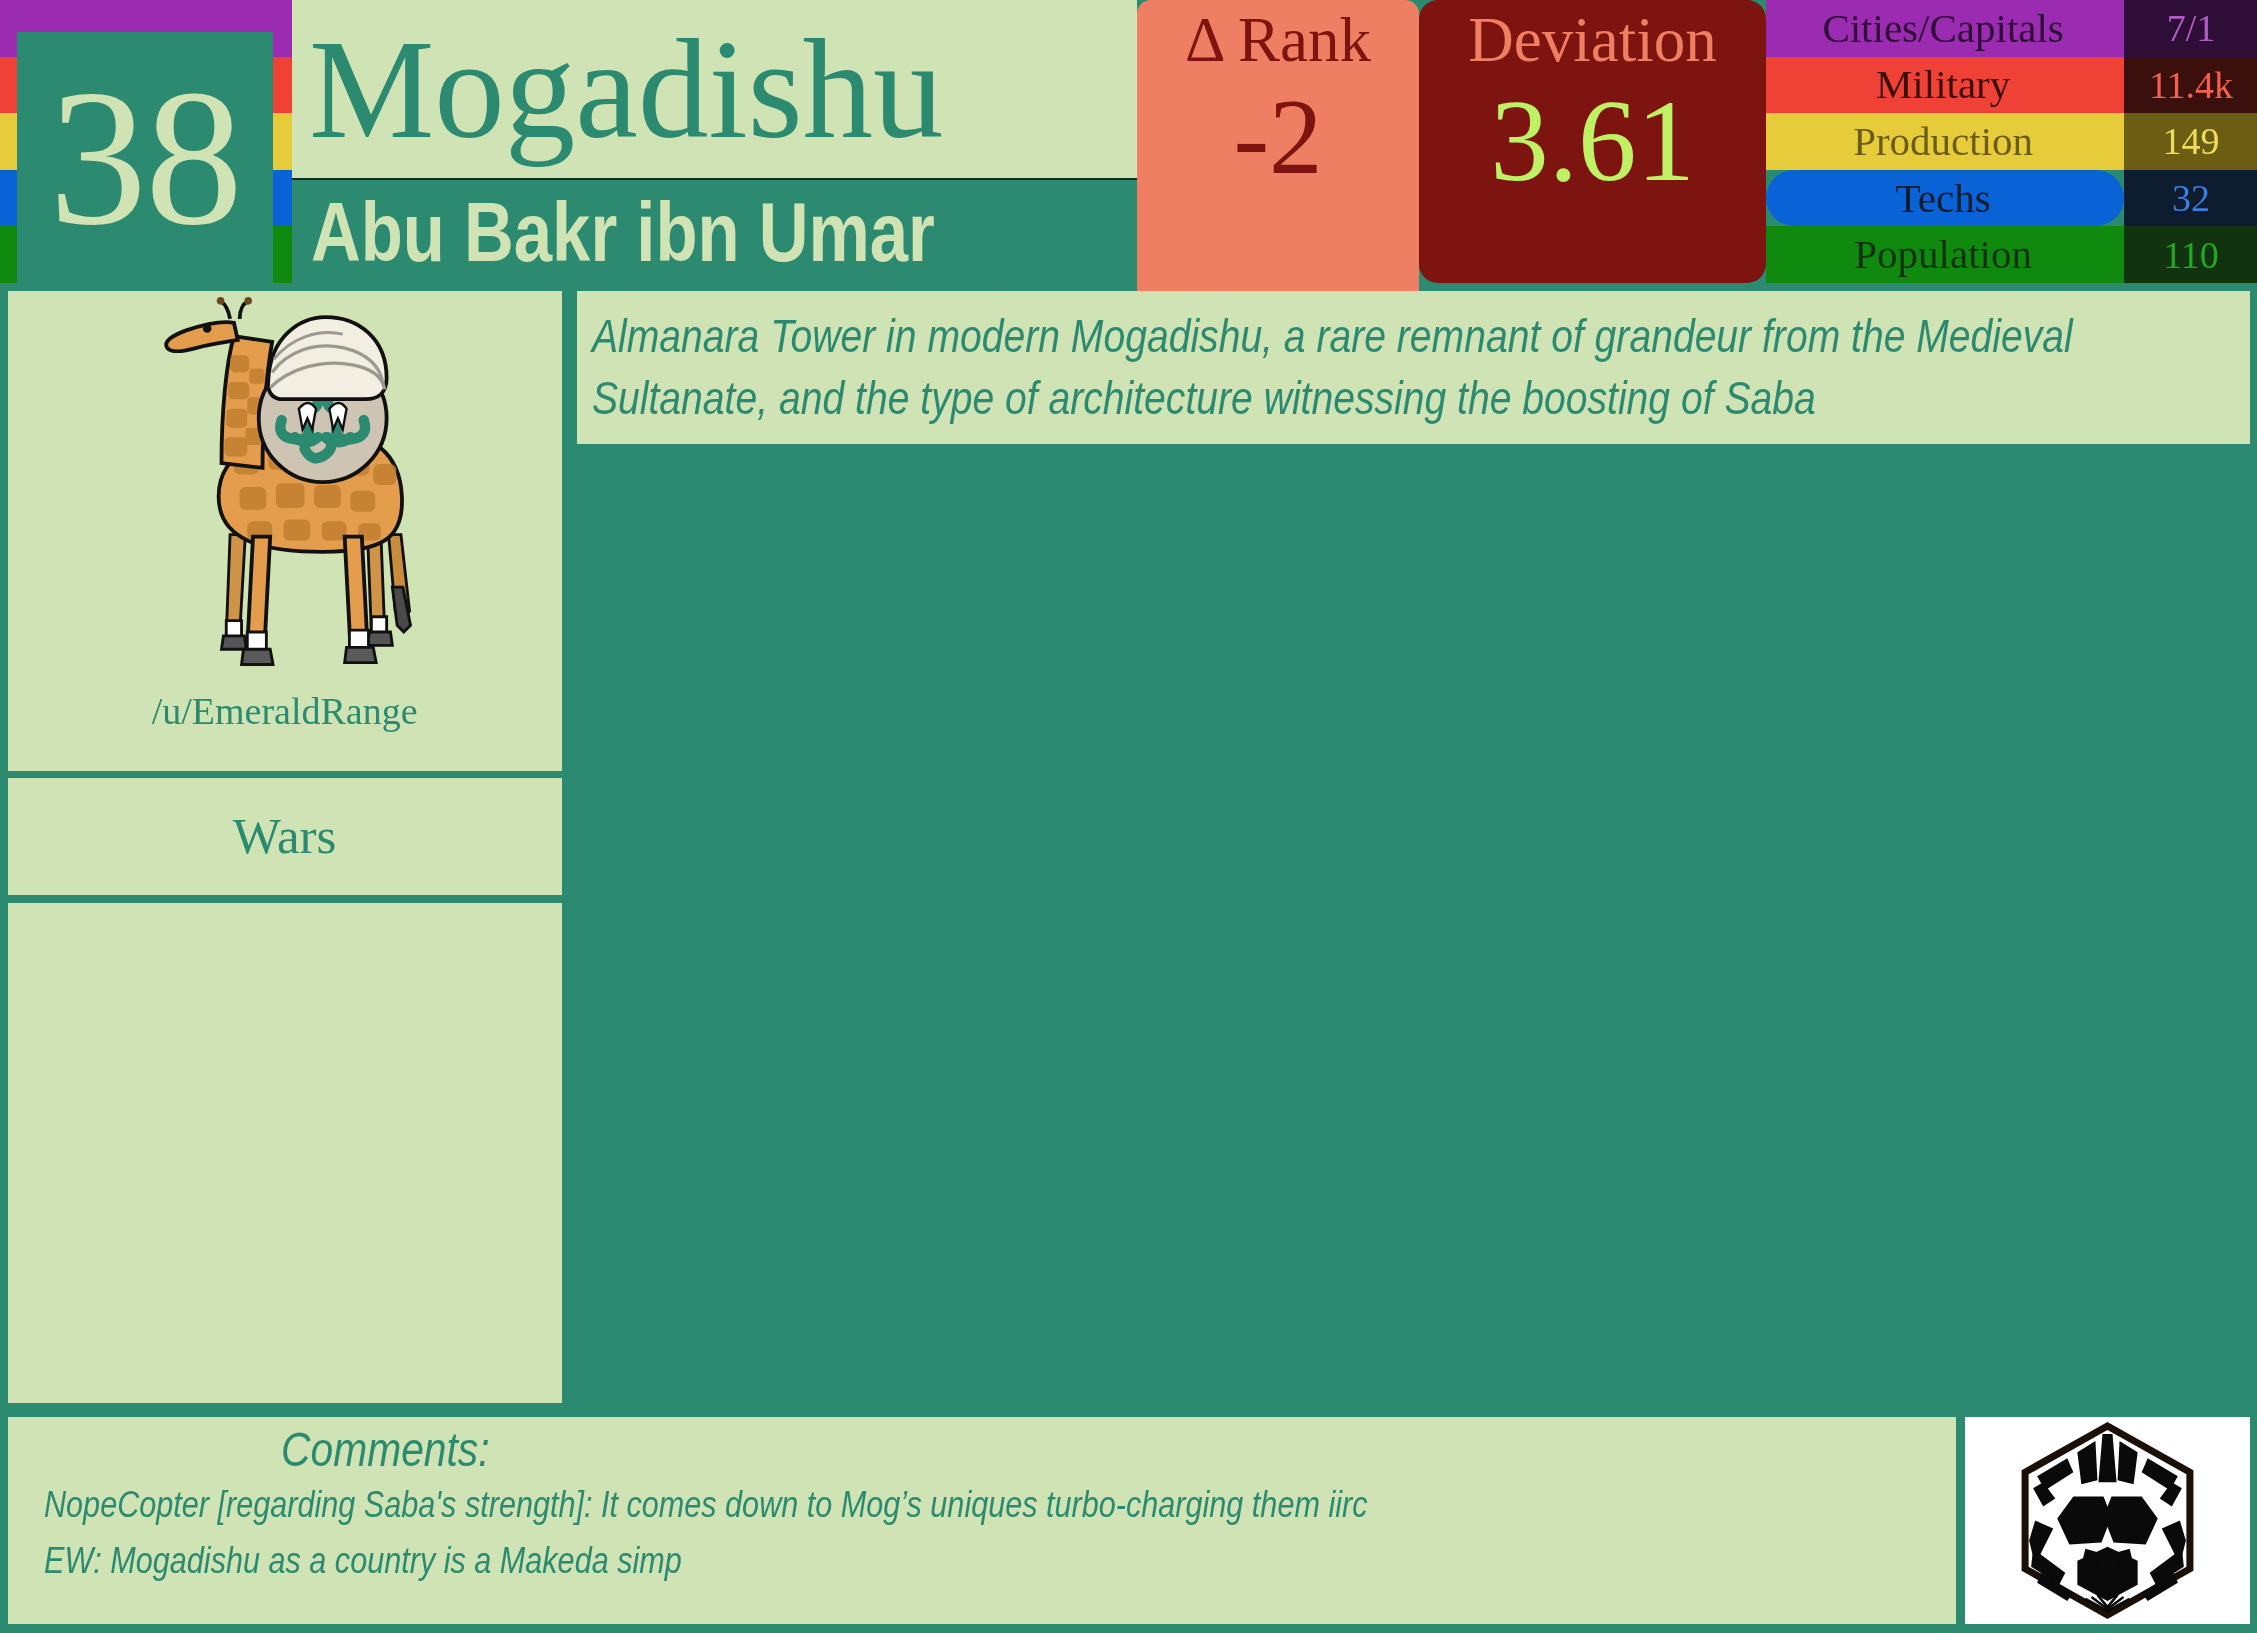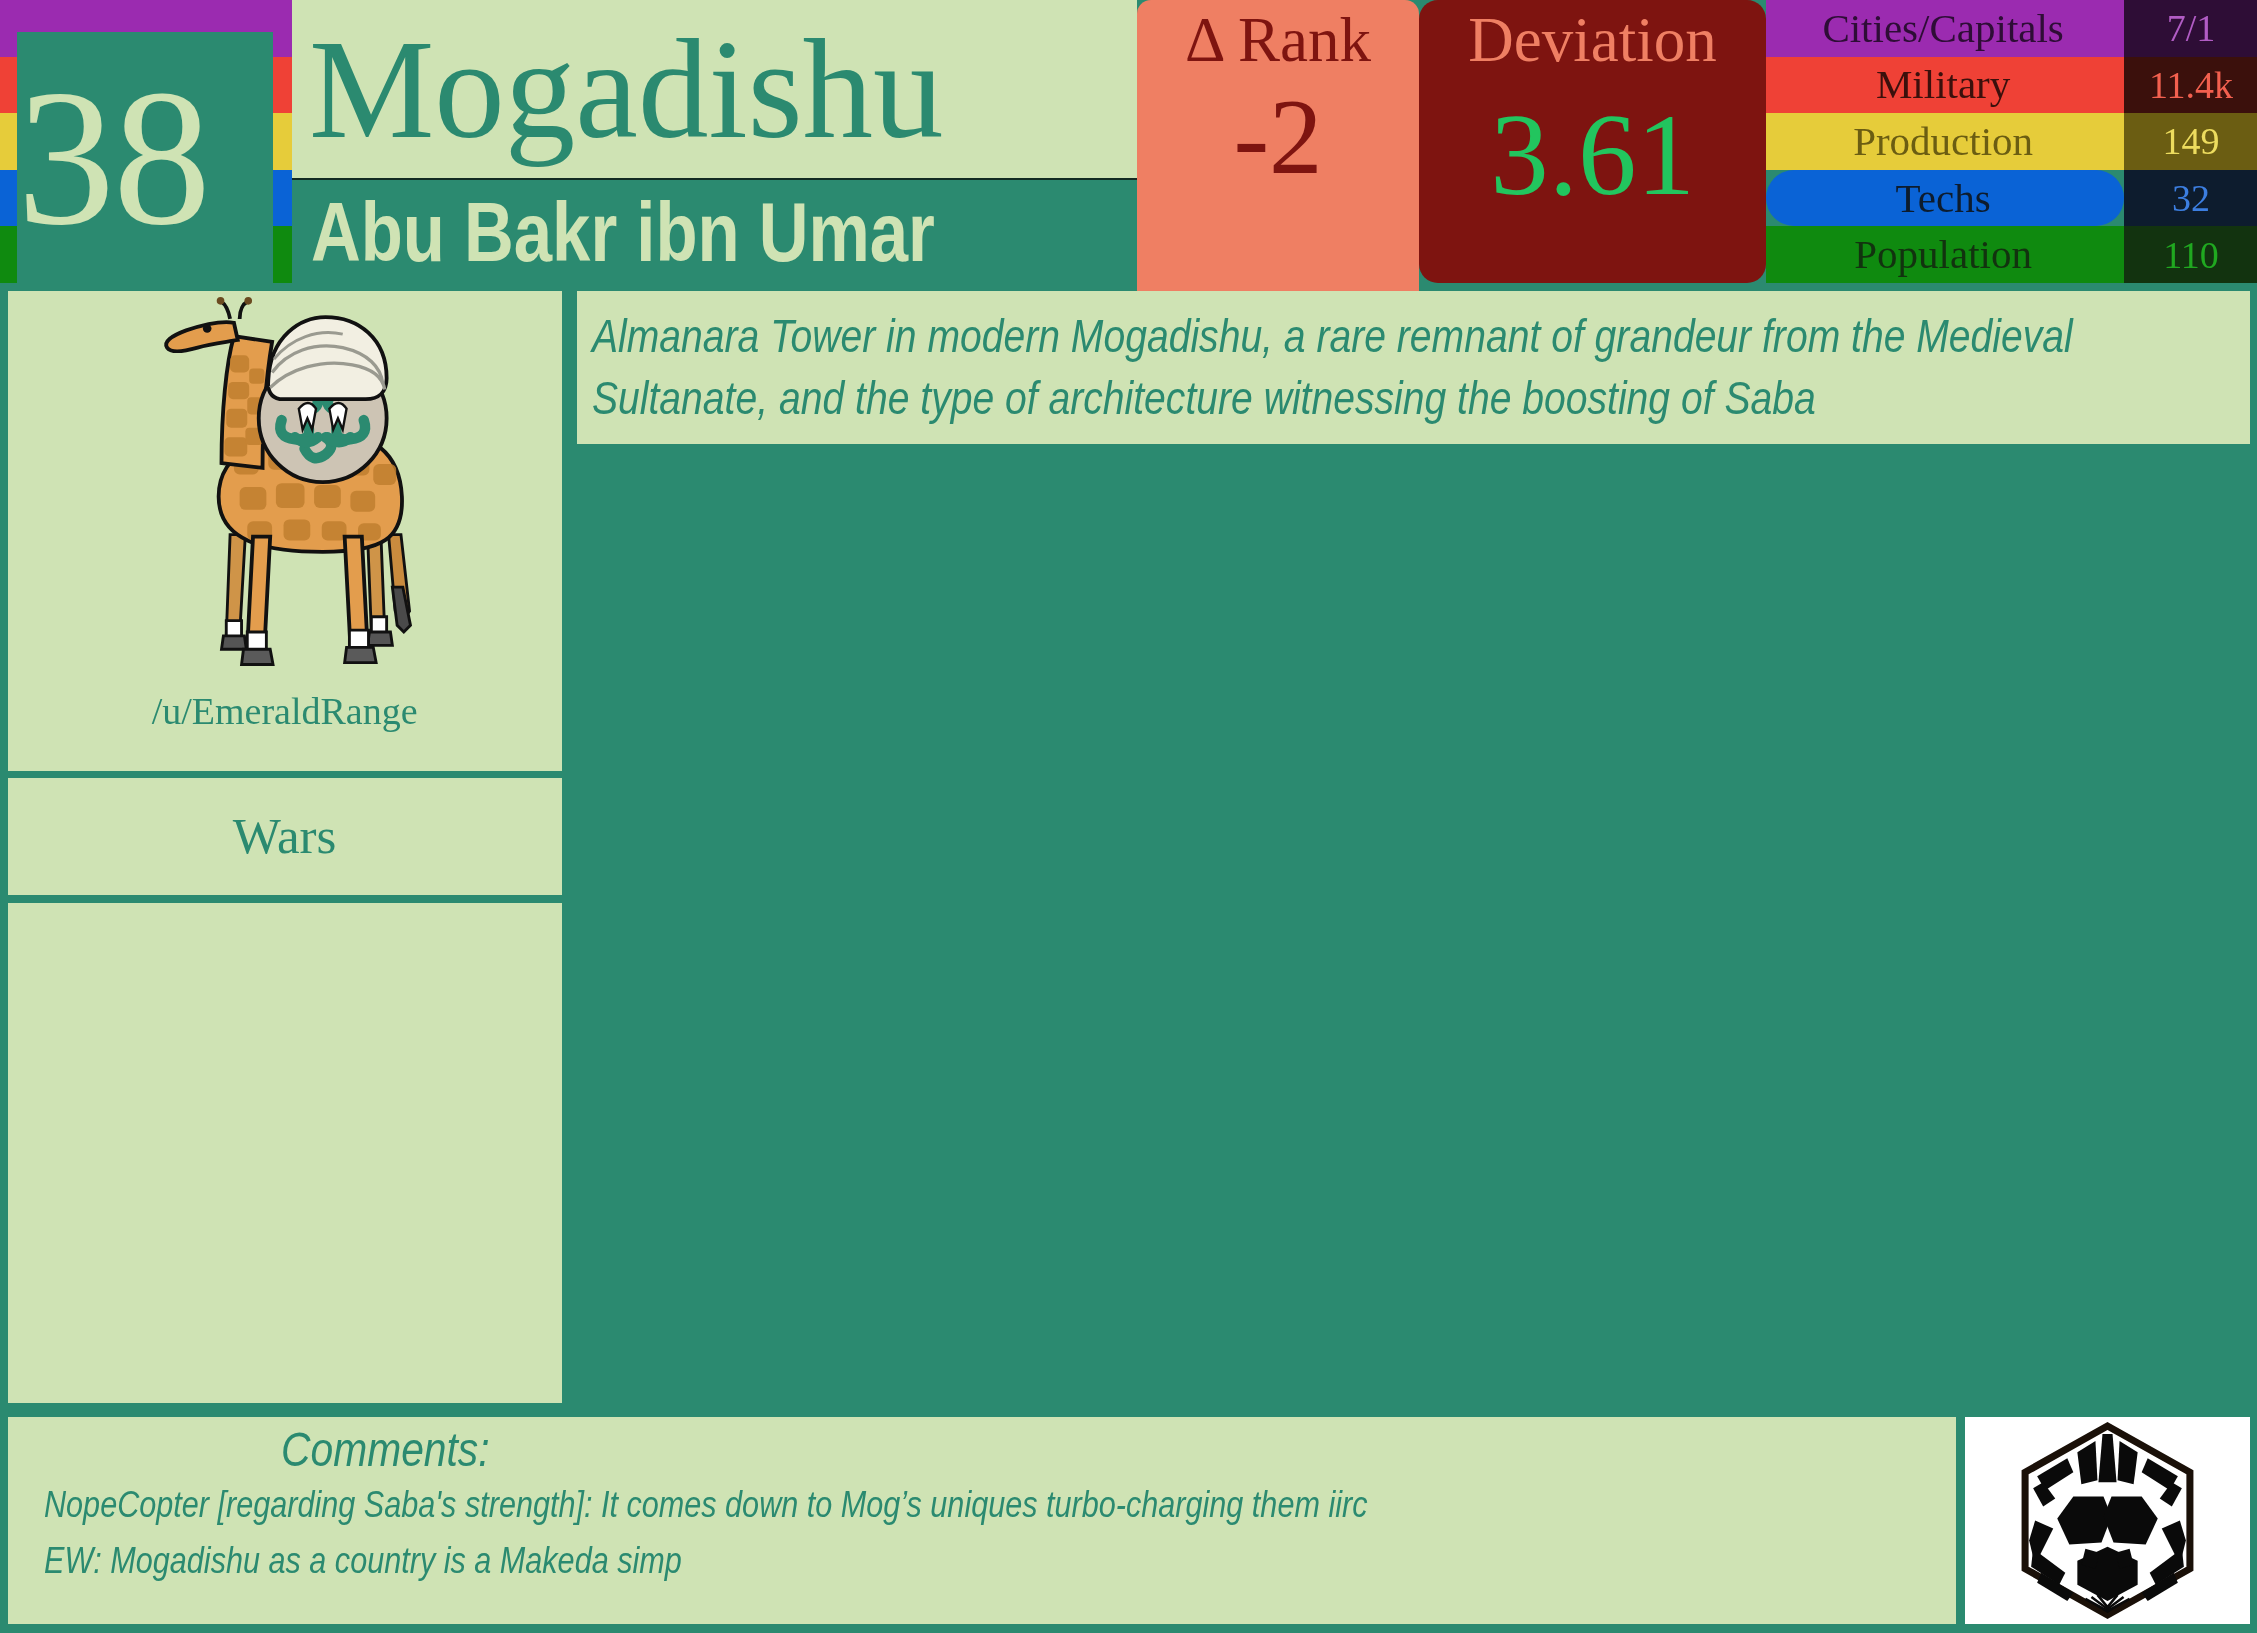--- a/index.html
+++ b/index.html
@@ -32,21 +32,21 @@
     position: absolute; left: 0; top: 0;
     width: 292px; height: 283px;
     display: flex; flex-direction: column;
   }
   .color-strip .band { flex: 1 1 0; width: 100%; }
   .rank-box {
     position: absolute;
     left: 17px; top: 32px;
     width: 256px; height: 251px;
     background: #2b8a70;
-    display: flex; align-items: center; justify-content: flex-start;
+    display: flex; align-items: center; justify-content: center;
   }
   .rank-num {
     color: #cfe3b4;
     font-size: 196px;
     line-height: 0.82;
     font-family: "Liberation Serif", serif;
     letter-spacing: -1.9px;
   }
 
   
@@ -112,24 +112,24 @@
     background: #7e1410;
     display: flex; flex-direction: column; align-items: center; border-radius: 19px;
   }
   .dev-label {
     color: #ef7f63;
     font-size: 63px;
     line-height: 1.15;
     margin-top: 3.8px;
   }
   .dev-value {
-    color: #22c55e;
+    color: #bef264;
     font-size: 117px;
     line-height: 1;
-    margin-top: 20px;
+    margin-top: 6px;
   }
 
   
   .stats-wrap {
     width: 492px; flex: 0 0 492px; height: 283px;
     display: flex; flex-direction: column;
   }
   .stat-row {
     flex: 1 1 0;
     display: flex;

